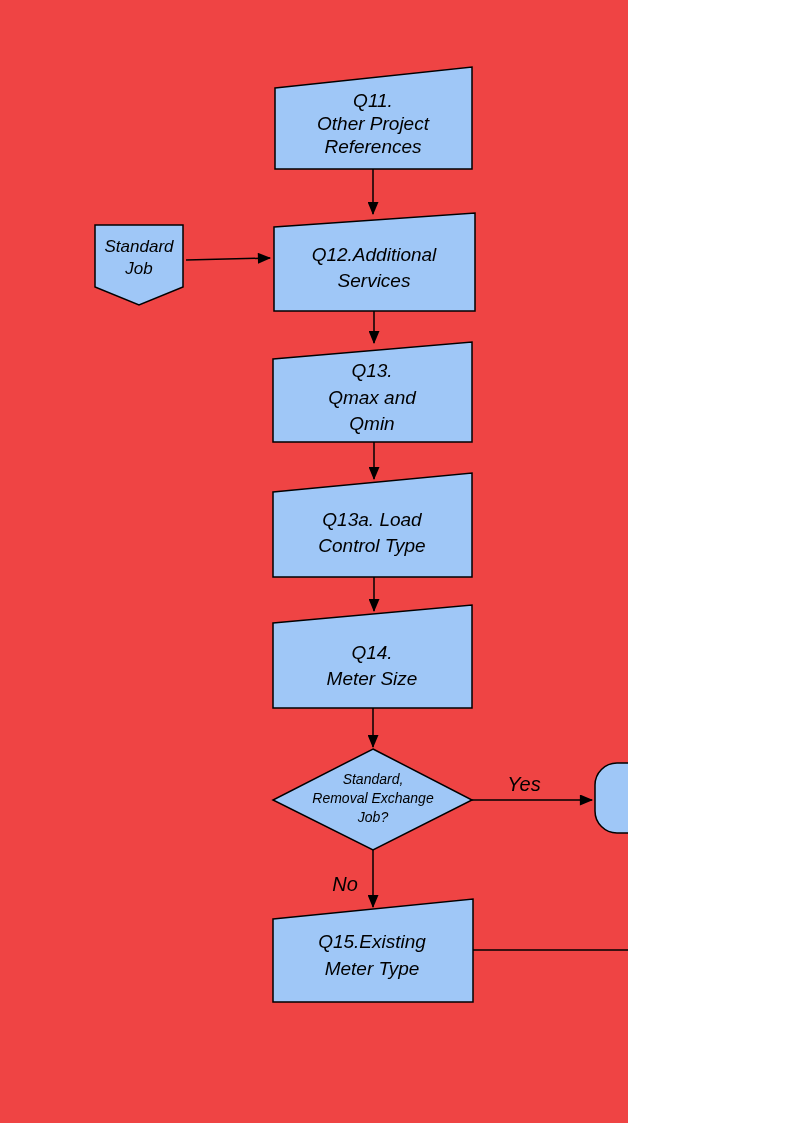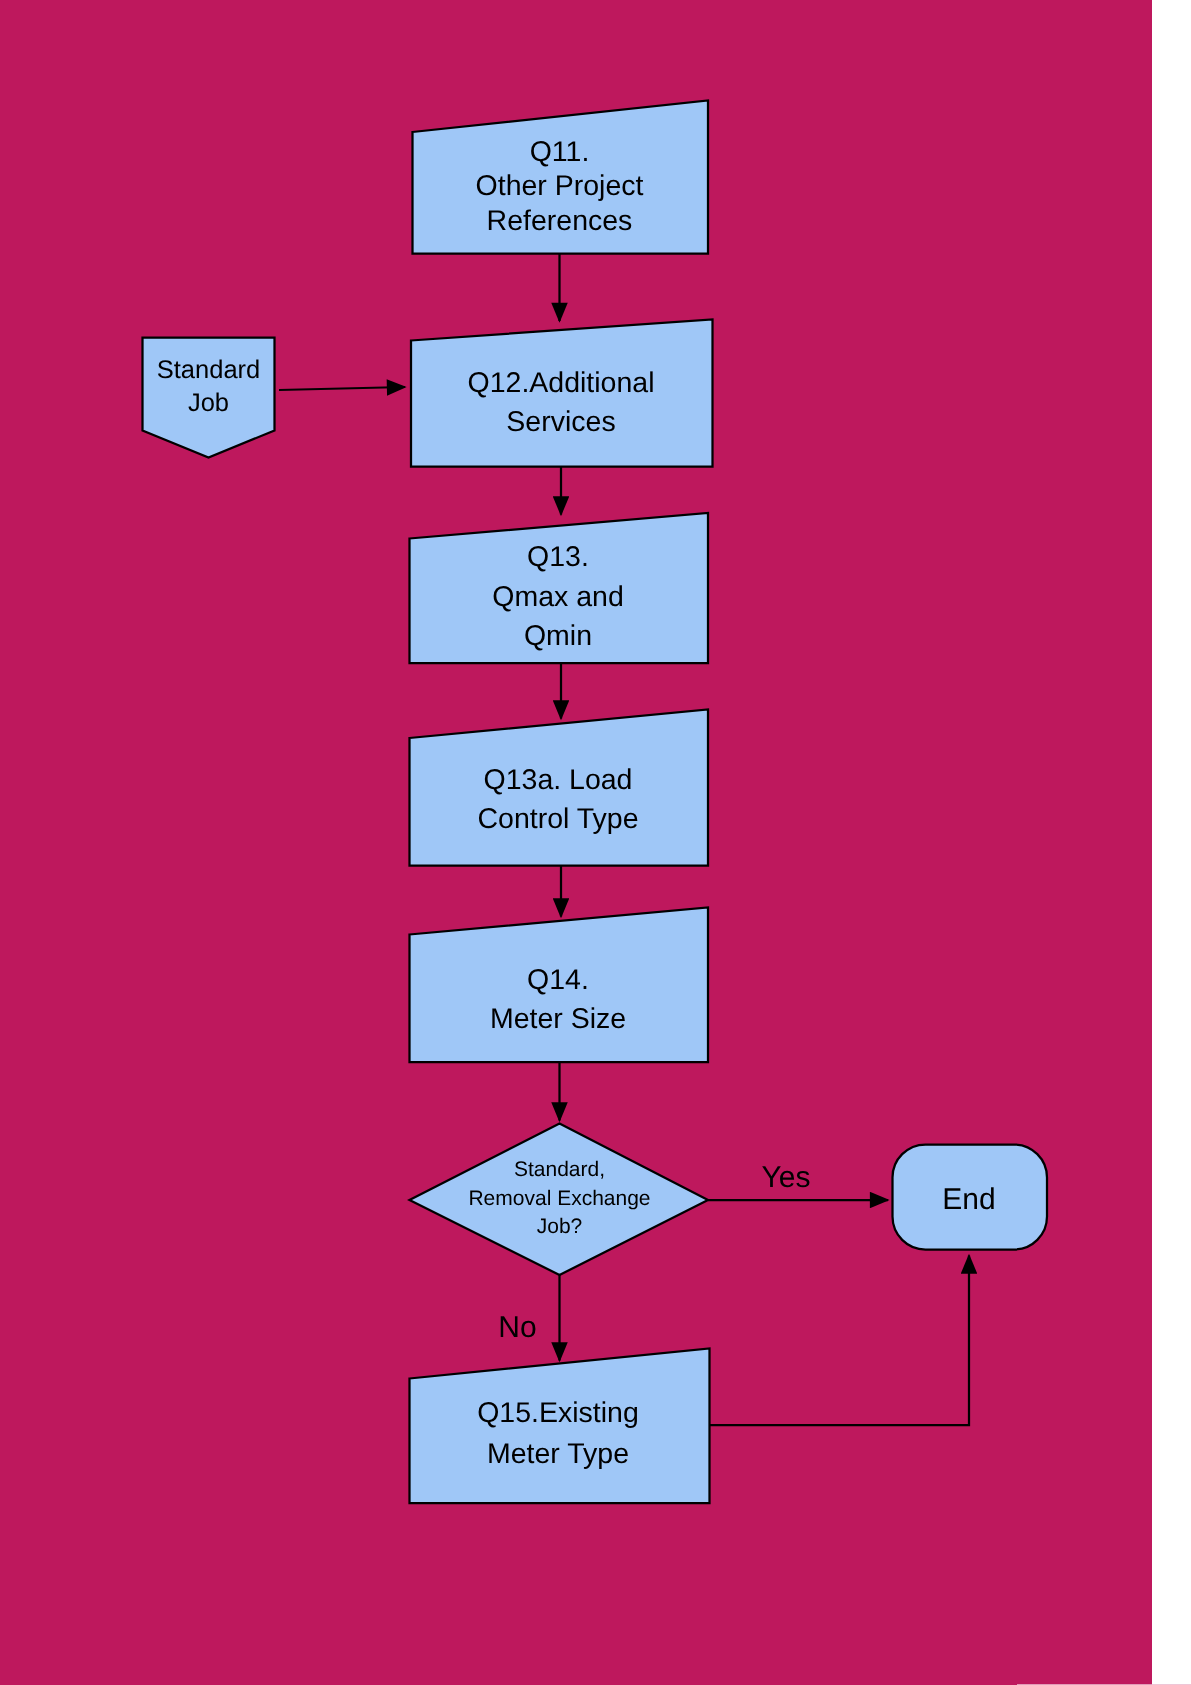--- a/index.html
+++ b/index.html
@@ -1,21 +1,22 @@
 <!DOCTYPE html>
 <html><head>
 <meta charset="utf-8">
 <style>
   html, body { margin: 0; padding: 0; background: #ffffff; }
   .page {
     position: relative;
-    width: 768px;
+    width: 628px;
     height: 1123px;
-    background: #be185d;
+    background: #ef4444;
     overflow: hidden;
+    font-style: italic;
   }
   svg { display: block; }
   .shape { stroke: #000000; stroke-width: 1.5; }
   .conn  { stroke: #000000; stroke-width: 1.5; fill: none; }
   .arrowhead { fill: #000000; stroke: none; }
   text {
     font-family: "Liberation Sans", sans-serif;
     fill: #000000;
     text-anchor: middle;
   }

